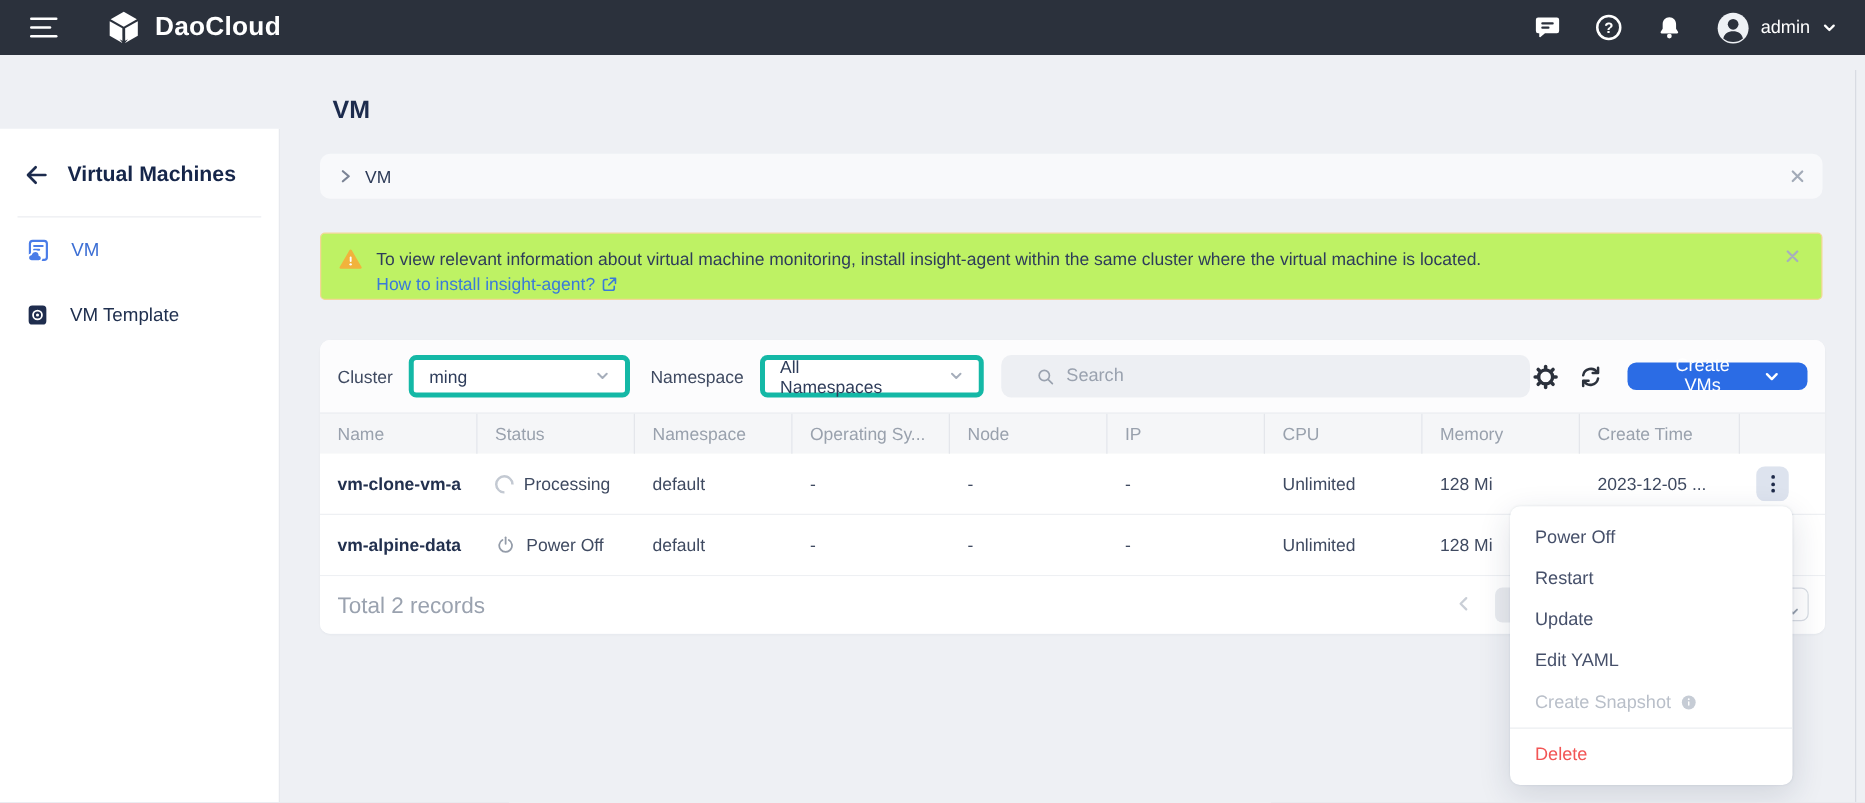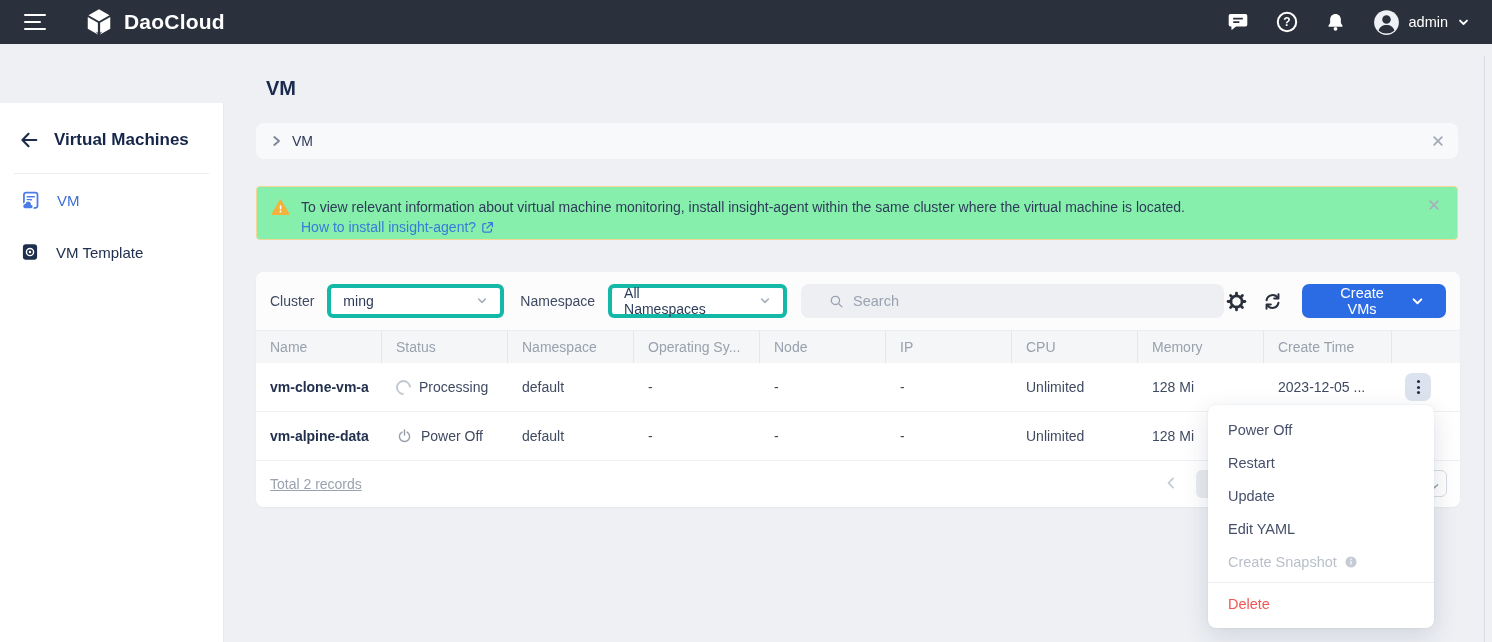--- a/index.html
+++ b/index.html
@@ -30,21 +30,21 @@
   .sb-item { height:52px; display:flex; align-items:center; gap:16px; padding:0 20px;
              font-size:15px; color:#20304f; cursor:pointer; }
   .sb-item.active { color:#3d6fd4; }
   
   .page-title { position:absolute; left:266px; top:77px; font-size:20px; font-weight:bold; color:#1c2b4d; }
   .crumbbar { position:absolute; left:256px; top:123px; width:1202px; height:36px; background:#f8f9fb;
               border-radius:8px; display:flex; align-items:center; padding:0 13px; }
   .crumb-label { font-size:14px; color:#2c3a57; margin-left:9px; }
   .crumbbar .close { margin-left:auto; cursor:pointer; display:flex; }
   
-  .alert { position:absolute; left:256px; top:186px; width:1202px; height:54px; background:#86efac;
+  .alert { position:absolute; left:256px; top:186px; width:1202px; height:54px; background:#bef264;
            border:1px solid #f2d795; border-radius:4px; display:flex; padding:10px 14px; gap:11px; }
   .alert-body { font-size:14px; line-height:20px; color:#2e3c5a; }
   .alert-link { color:#3a7ad9; display:inline-flex; align-items:center; gap:5px; cursor:pointer; text-decoration:none; }
   .alert .close { position:absolute; right:16px; top:11px; cursor:pointer; }
   
   .card { position:absolute; left:256px; top:272px; width:1204px; height:235px; background:#fff;
           border-radius:8px; overflow:hidden; box-shadow:0 1px 2px rgba(30,40,70,.04); }
   .toolbar { height:58px; display:flex; align-items:center; padding:0 14px; background:#fcfcfd; }
   .tb-label { font-size:14px; color:#3f4a61; white-space:nowrap; }
   .select { height:34px; border:4px solid #14b8a6; border-radius:6px; background:#fff; display:flex;
@@ -54,41 +54,41 @@
   .sel-ns { width:180px; margin-left:13px;gap:40px; }
   .ns-label { margin-left:16px; }
   .search { width:426px; height:34px; background:#edeff3; border-radius:8px; margin-left:14px;
             display:flex; align-items:center; padding:0 27px; gap:8px; }
   .search input { border:none; outline:none; background:transparent; font-size:14.5px; color:#2e3c5a;
                   width:100%; font-family:inherit; }
   .search input::placeholder { color:#9aa2af; }
   .icon-btn { width:24px; height:24px; display:flex; align-items:center; justify-content:center; cursor:pointer; }
   .gear-btn { margin-left:auto; }
   .refresh-btn { margin-left:12px; }
-  .create-btn { margin-left:18px; height:34px; background:#2b6ce5; color:#fff; border:none; border-radius:7px;
+  .create-btn { margin-left:18px; height:22px; background:#2b6ce5; color:#fff; border:none; border-radius:7px;
                 padding:0 22px; display:flex; align-items:center; gap:11px; font-size:14.5px;
                 font-family:inherit; cursor:pointer; }
   
   .thead { height:33px; display:flex; background:#f5f6f8; border-top:1px solid #eceef1; }
   .th { display:flex; align-items:center; padding:0 14px; font-size:14px; color:#99a1ad;
         border-right:1px solid #e4e6eb; overflow:hidden; white-space:nowrap; }
   .trow { height:49px; display:flex; align-items:center; border-bottom:1px solid #eef0f3; background:#fff; }
   .td { padding:0 14px; font-size:14px; color:#3f4a61; overflow:hidden; white-space:nowrap;
         display:flex; align-items:center; gap:8px; }
   .c0{width:126px} .c1{width:126px} .c2{width:126px} .c3{width:126px} .c4{width:126px}
   .c5{width:126px} .c6{width:126px} .c7{width:126px} .c8{width:128px} .c9{width:68px; border-right:none; padding:0;}
   .vm-name { font-weight:bold; color:#22304e; cursor:pointer; }
   .spinner { width:15px; height:15px; border:2px solid #c3c9d2; border-right-color:transparent;
              border-radius:50%; transform:rotate(45deg); flex:none; }
   .kebab { width:26px; height:28px; margin-left:13px; background:#dde3ee; border:none; border-radius:7px;
            display:flex; flex-direction:column; align-items:center; justify-content:center; gap:2.5px; cursor:pointer; }
   .kebab i { width:3px; height:3px; border-radius:50%; background:#1f2b4a; }
   
   .tfoot { height:46px; position:relative; display:flex; align-items:center; padding:0 14px;
-           font-size:14px; color:#9aa2af; background:#fff;text-decoration:underline; }
+           font-size:18px; color:#9aa2af; background:#fff; }
   .pg-prev { position:absolute; left:908px; top:15px; cursor:pointer; display:flex; }
   .pg-num { position:absolute; left:940px; top:9px; width:44px; height:28px; background:#e9ebef;
             border-radius:6px; cursor:pointer; }
   .pg-size { position:absolute; left:1140px; top:9px; width:51px; height:27px; background:#fff;
              border:1px solid #d8dce3; border-radius:6px; cursor:pointer; }
   .pg-size .chev { position:absolute; right:6px; top:8px; }
   
   .menu { position:absolute; left:1208px; top:405px; width:226px; background:#fff; border-radius:8px;
           padding:8px 0; z-index:50;
           box-shadow:0 8px 26px rgba(31,45,78,.14), 0 0 2px rgba(31,45,78,.10); }

